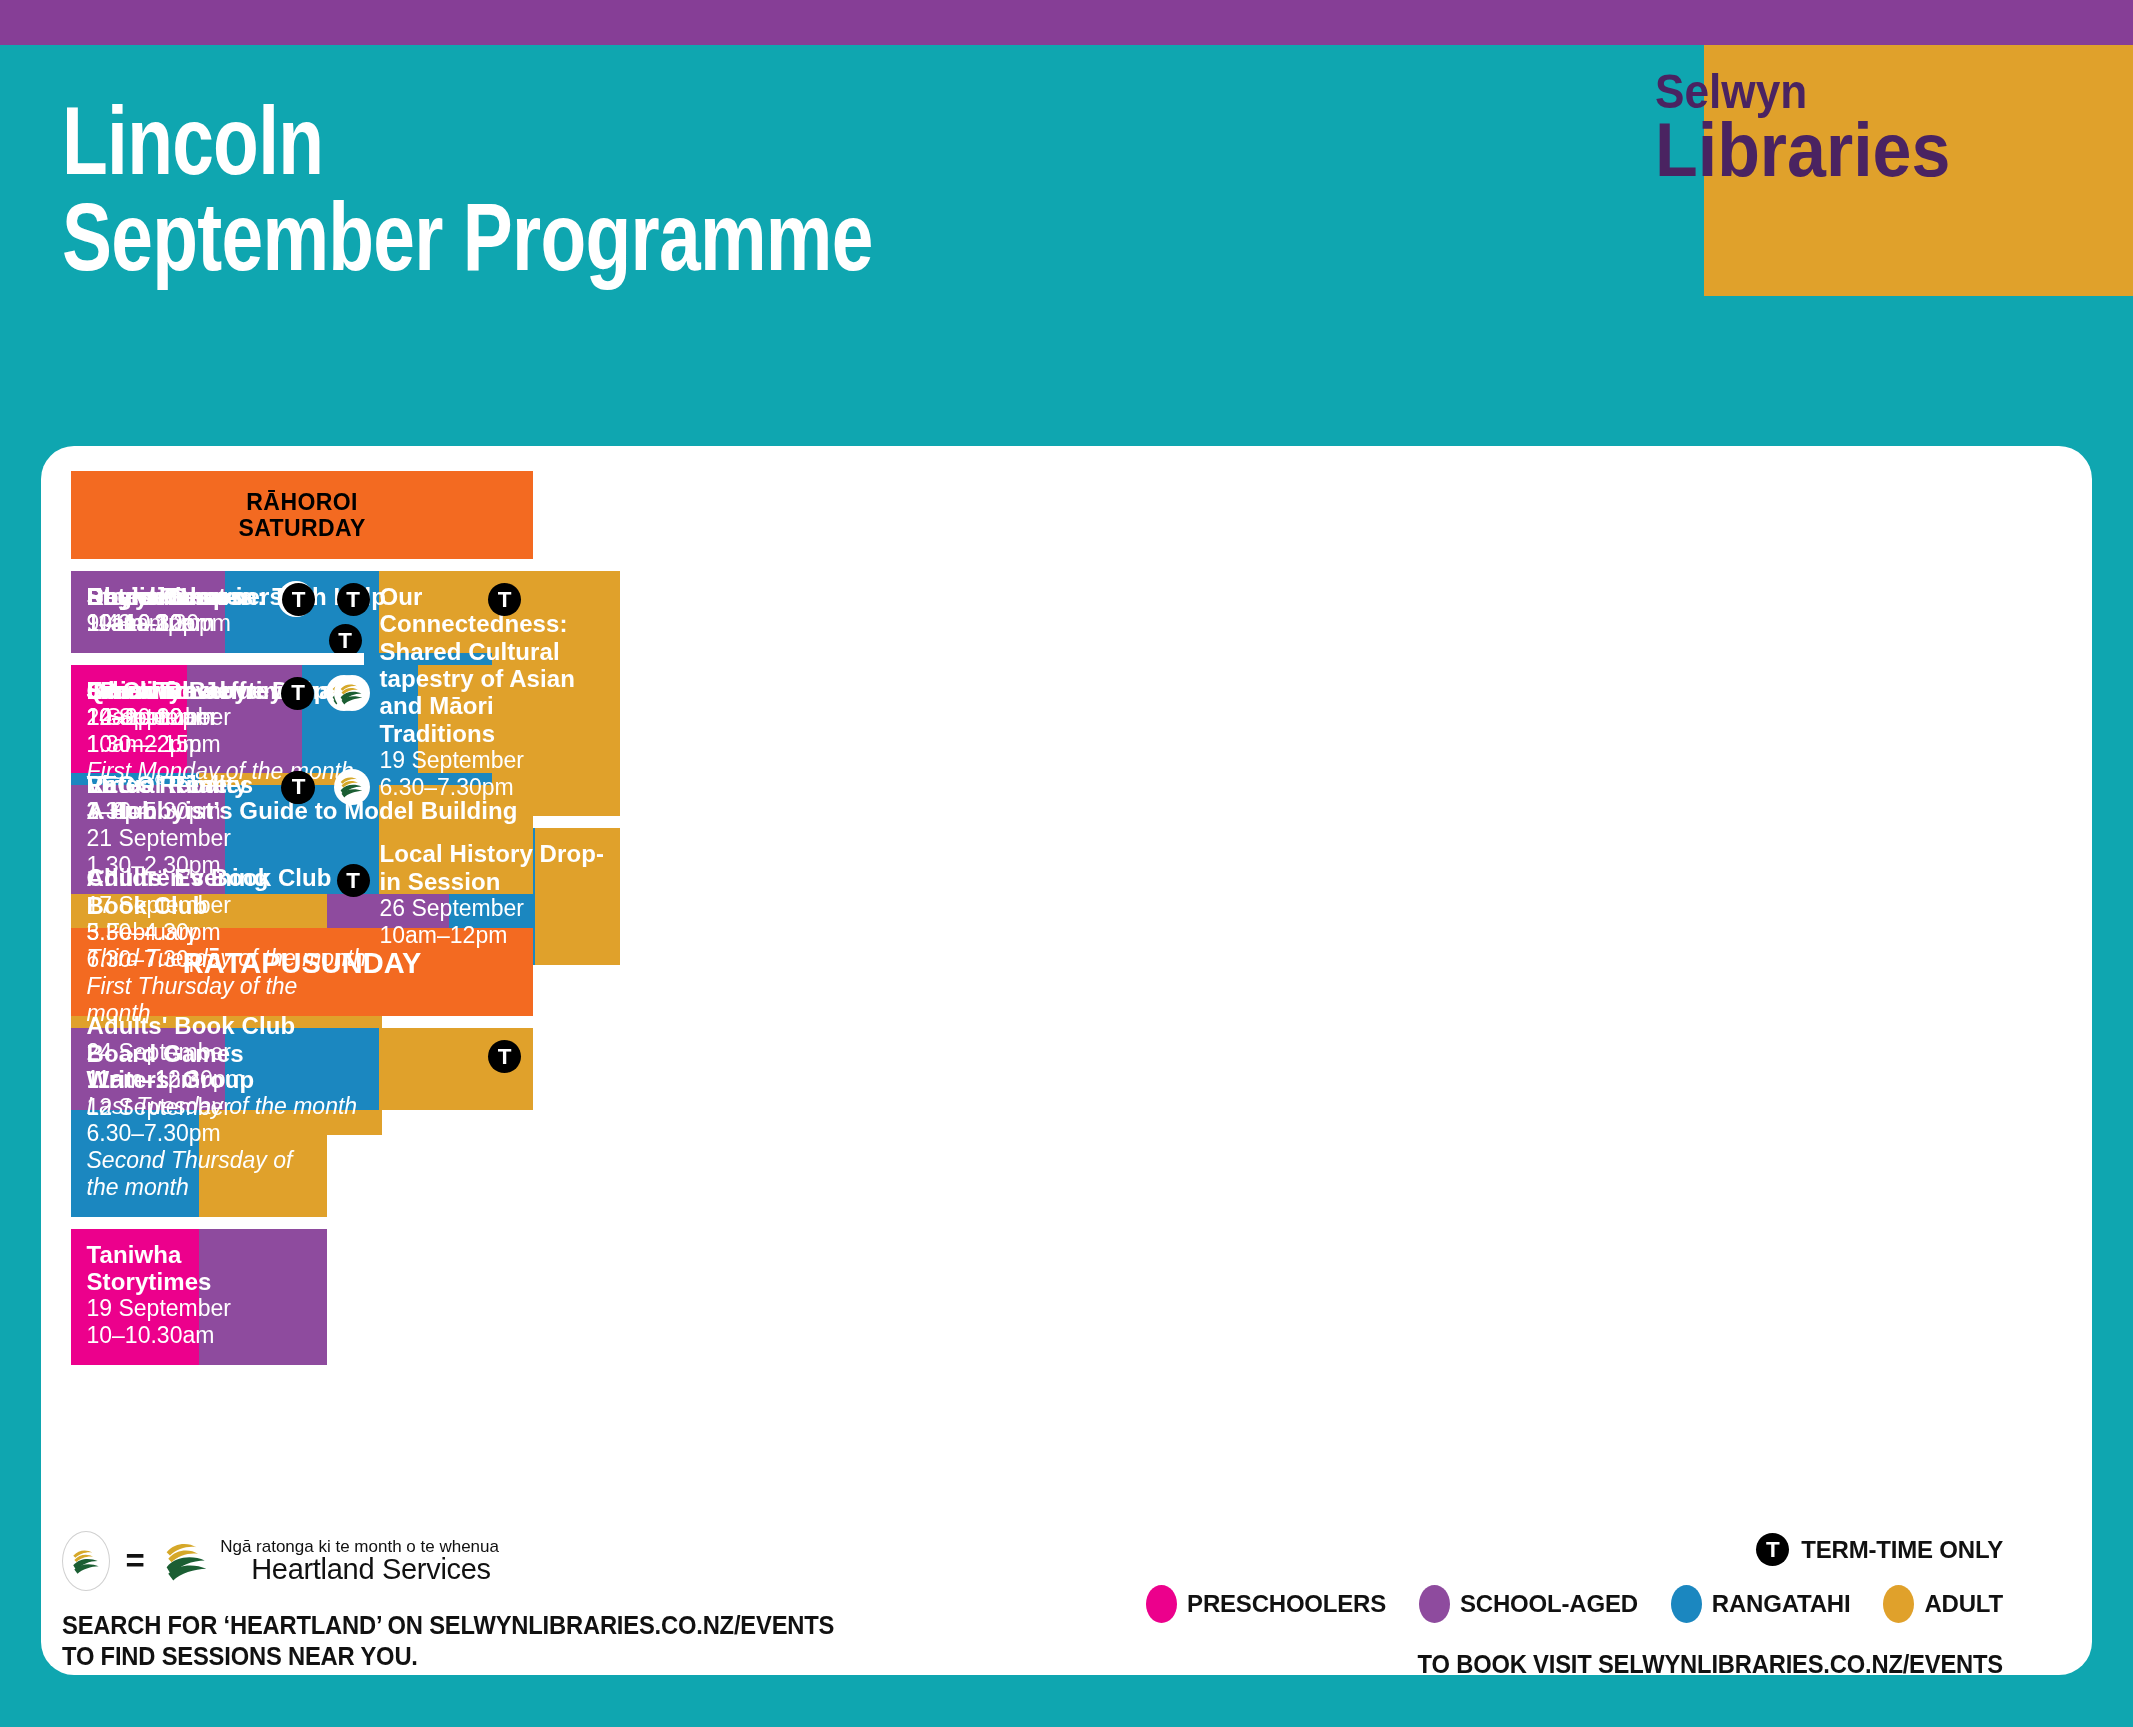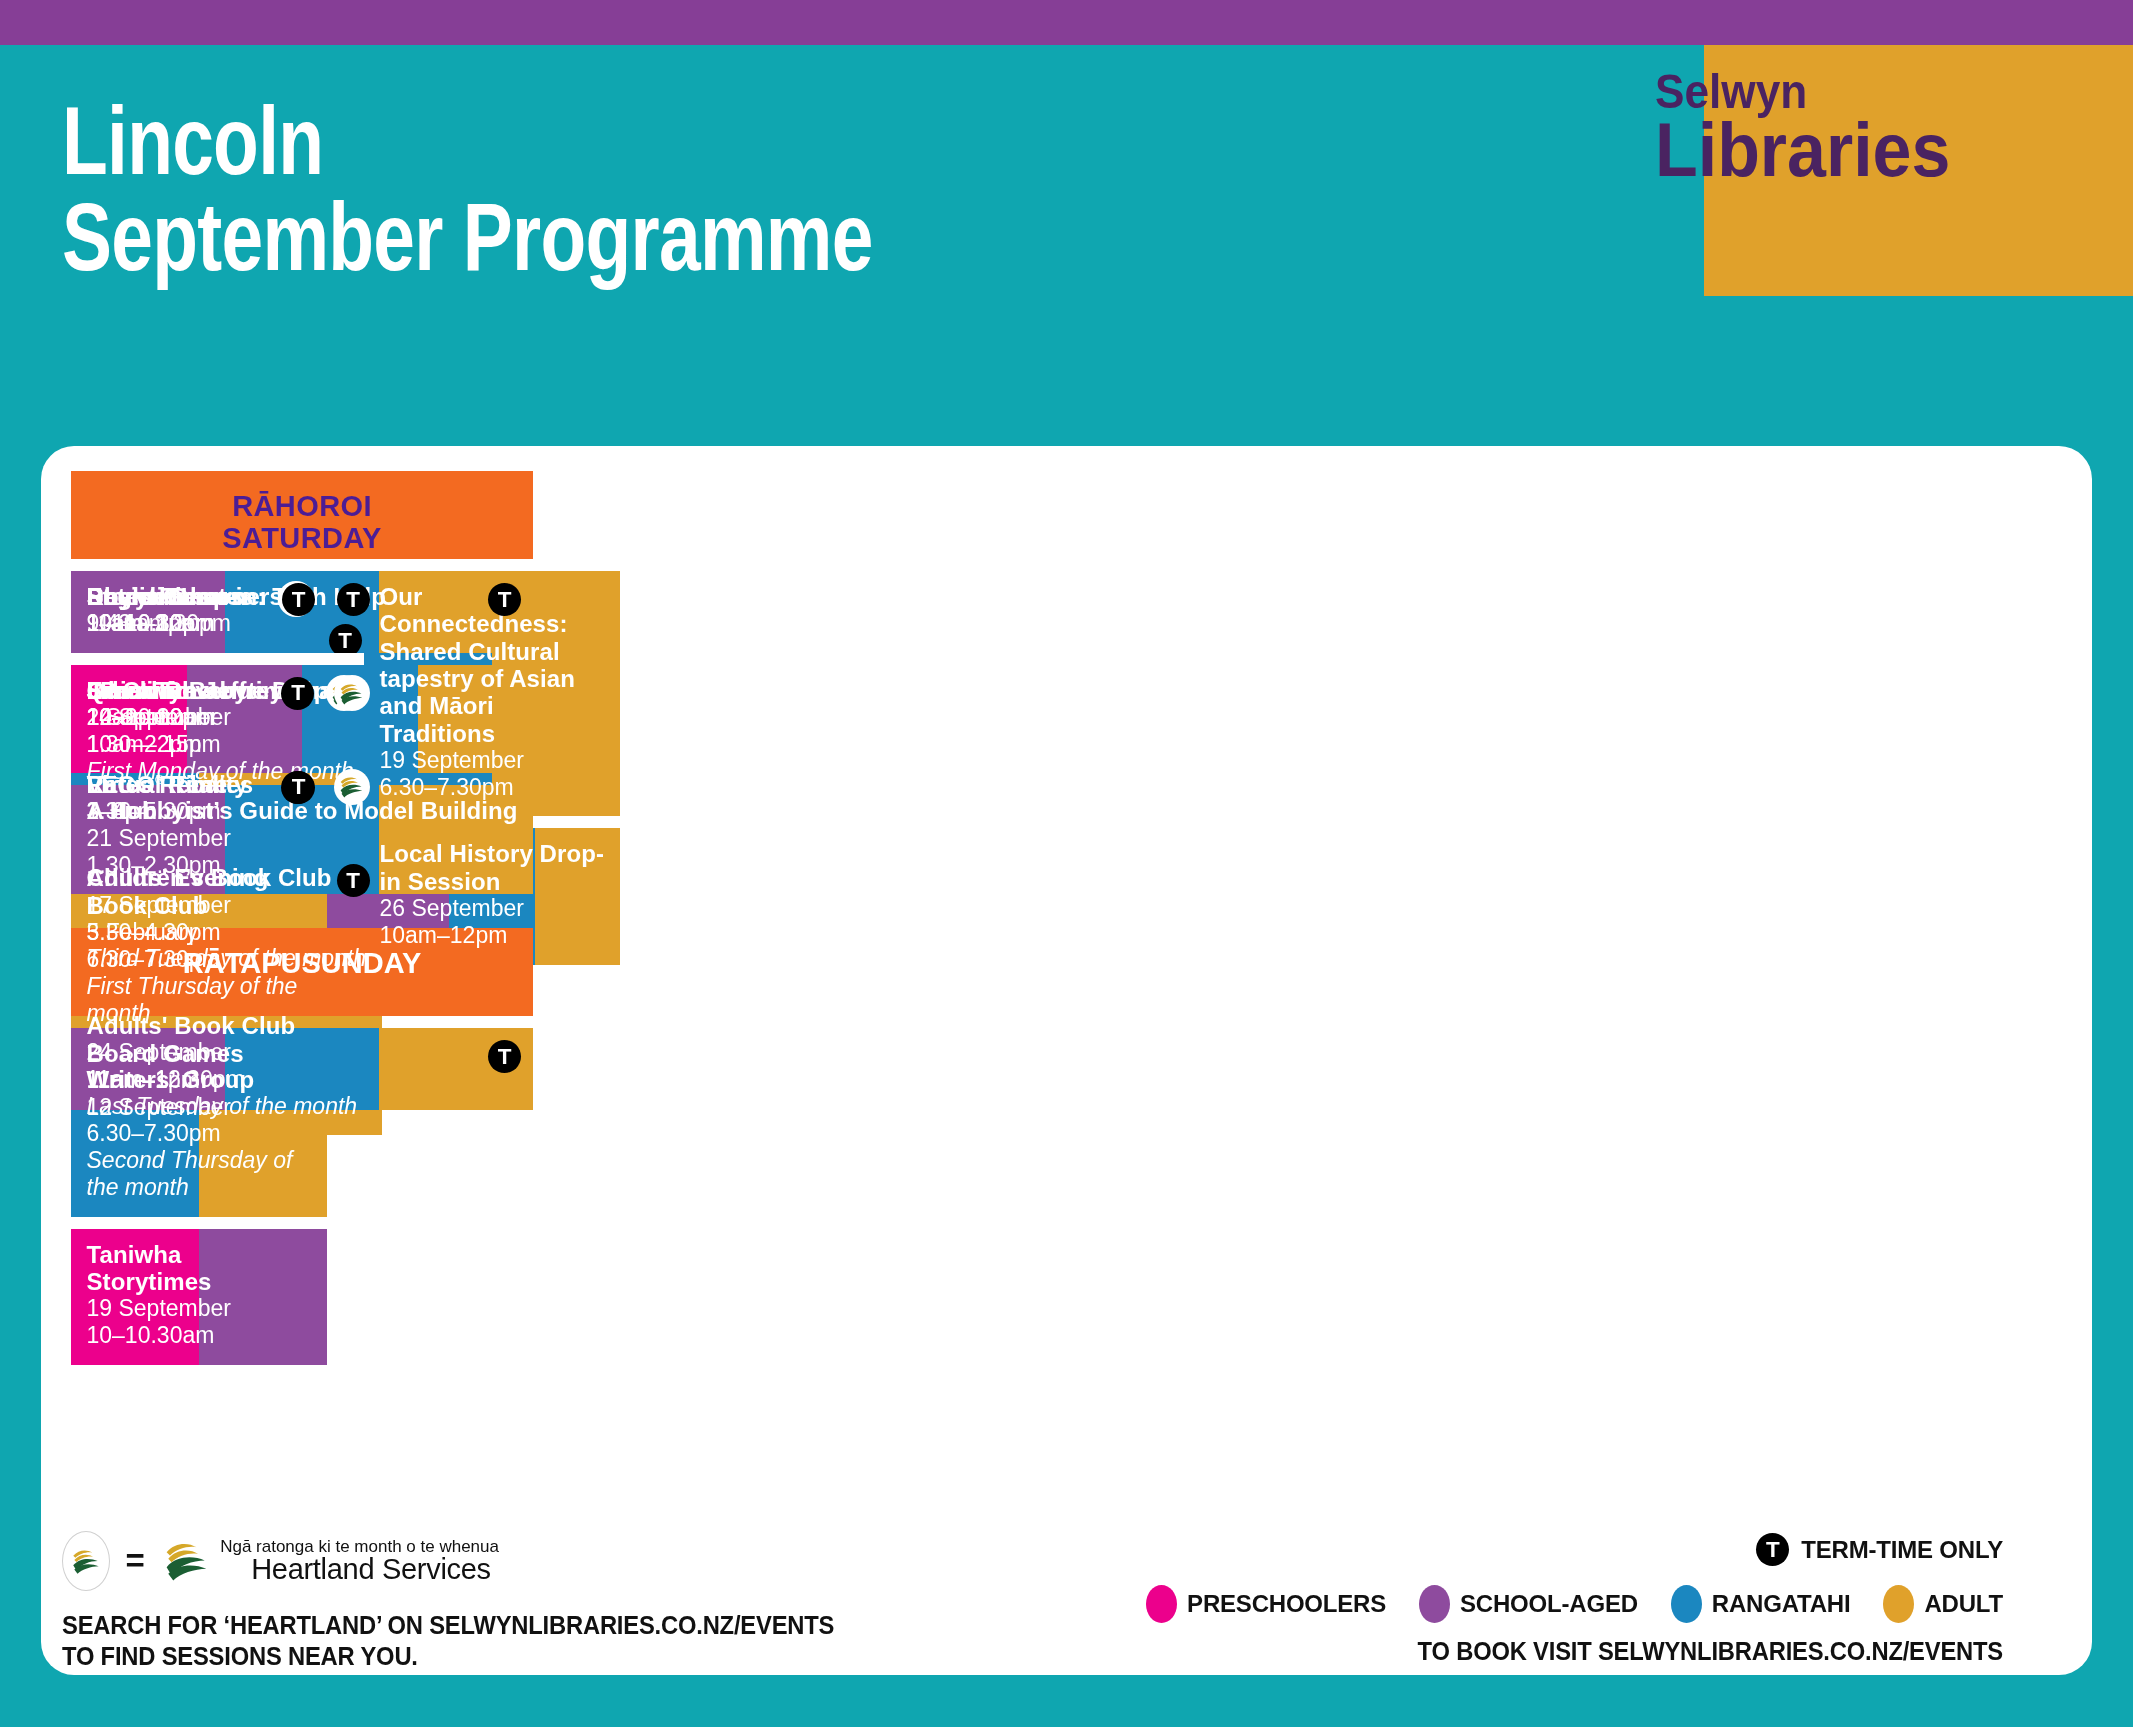--- a/index.html
+++ b/index.html
@@ -79,23 +79,23 @@
 
   
   .columns {
     position: absolute; left: 71px; top: 471px;
     width: 1996px; height: 1015px;
   }
   .col { position: absolute; top: 0; }
 
   .day-head {
     background: #F36A21;
-    color: #4c1d95;
+    color: #000000;
     font-weight: bold;
-    font-size: 29px;
+    font-size: 23px;
     line-height: 1.12;
     text-align: center;
     padding: 19px 5.2px 20.6px 5.2px;
     letter-spacing: 0.4px;
     height: 88px;
   }
   .day-head .mi { display: block; }
 
   .cards { margin-top: 12px; position: relative; }
 
@@ -182,21 +182,21 @@
   }
   .term-dot {
     width: 33px; height: 33px; border-radius: 50%;
     background: #000; color: #fff; font-weight: bold; font-size: 22.4px;
     display: flex; align-items: center; justify-content: center;
   }
   .term-label { font-size: 24px; font-weight: bold; color: #111; letter-spacing: -0.2px; }
 
   .legend-row {
     display: flex; align-items: center; justify-content: flex-end; gap: 10.3px;
-    margin-bottom: 14px;
+    margin-bottom: 27px;
   }
   .legend-item { display: flex; align-items: center; gap: 10.3px; margin-left: 22.4px; }
   .legend-swatch { width: 31px; height: 38px; border-radius: 50%; }
   .legend-text { font-size: 24px; font-weight: bold; color: #111; letter-spacing: -0.2px; }
 
   .book-note {
     font-size: 25px; font-weight: bold; color: #111; letter-spacing: -0.2px;
     transform: scaleX(0.95); transform-origin: right;
   }
 </style>

